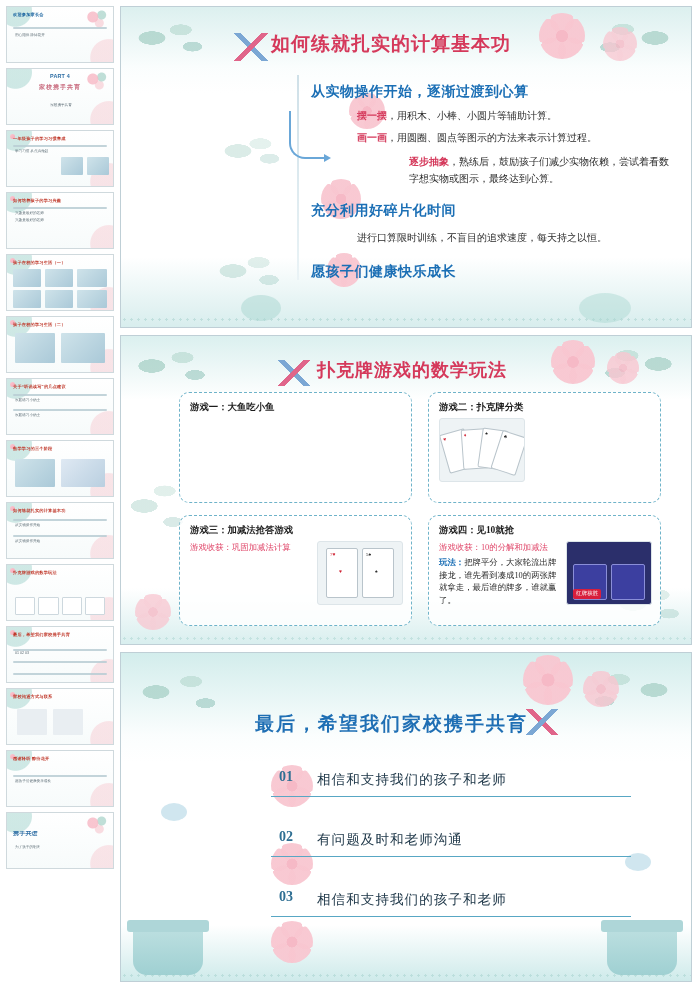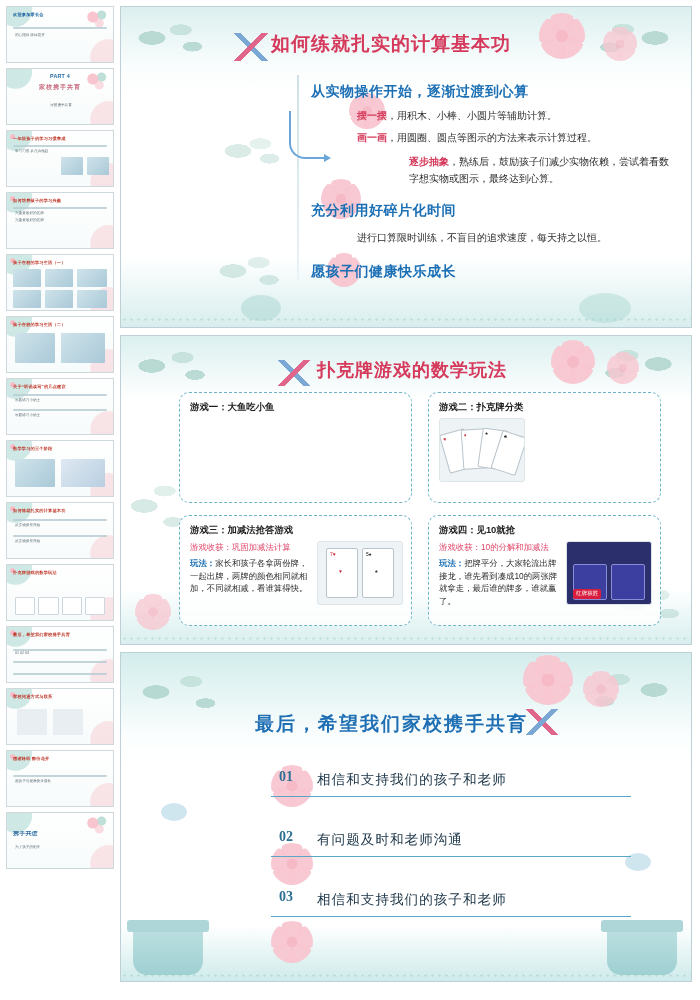--- a/index.html
+++ b/index.html
@@ -192,21 +192,21 @@
     position:absolute;left:58px;right:30px;top:56px;bottom:18px;
     display:grid;grid-template-columns:1fr 1fr;grid-template-rows:1fr 1fr;
     gap:12px 16px;
   }
   .gamecard{
     position:relative;
     border:1.2px dashed #6fb3c9;border-radius:10px;
     background:rgba(255,255,255,.82);
     padding:8px 8px 6px 10px;
     box-sizing:border-box;
-    display:flex;flex-direction:column;
+    display:flex;flex-direction:column;font-family:Liberation Serif, serif;
   }
   .gamecard .gname{
     font-size:9.4px;color:#1c1c1c;font-weight:bold;margin-bottom:4px;
   }
   .gamecard .grow{display:flex;gap:6px;flex:1;}
   .gamecard .gtext{flex:1;min-width:0;}
   .gain{font-size:8.4px;line-height:13px;color:#e0476a;margin-bottom:3px;}
   .gplay{font-size:8.4px;line-height:12.6px;color:#2b2b2b;}
   .gplay b{color:#1b6fb5;}
   .gpic{
@@ -501,23 +501,20 @@
           </div>
         </div>
 
         <div class="gamecard">
           <div class="gname">游戏三：加减法抢答游戏</div>
           <div class="grow">
             <div class="gtext">
               <div class="gain">
                 <span>游戏收获：</span><span>巩固加减法计算</span>
               </div>
-              <div class="gplay">
-                <b>玩法：</b><span>家长和孩子各拿两份牌，一起出牌，两牌的颜色相同就相加，不同就相减，看谁算得快。</span>
-              </div>
             </div>
             <div class="gpic">
               <div class="card-s" style="left:8px;top:6px;width:30px;height:48px;">
                 <span class="pip red" style="left:3px;top:3px;">7♥</span>
                 <span class="pip red" style="left:12px;top:20px;">♥</span>
               </div>
               <div class="card-s" style="left:44px;top:6px;width:30px;height:48px;">
                 <span class="pip blk" style="left:3px;top:3px;">5♠</span>
                 <span class="pip blk" style="left:12px;top:20px;">♠</span>
               </div>

